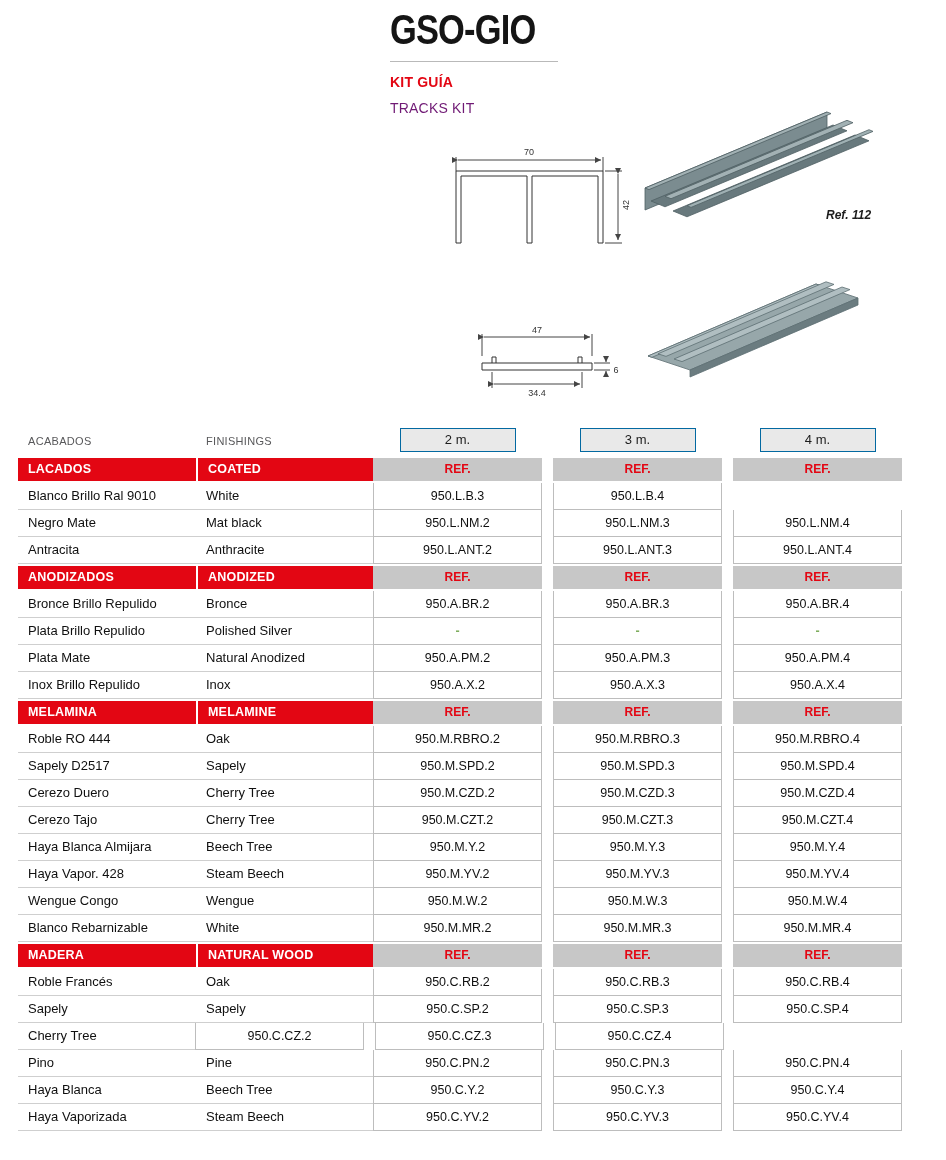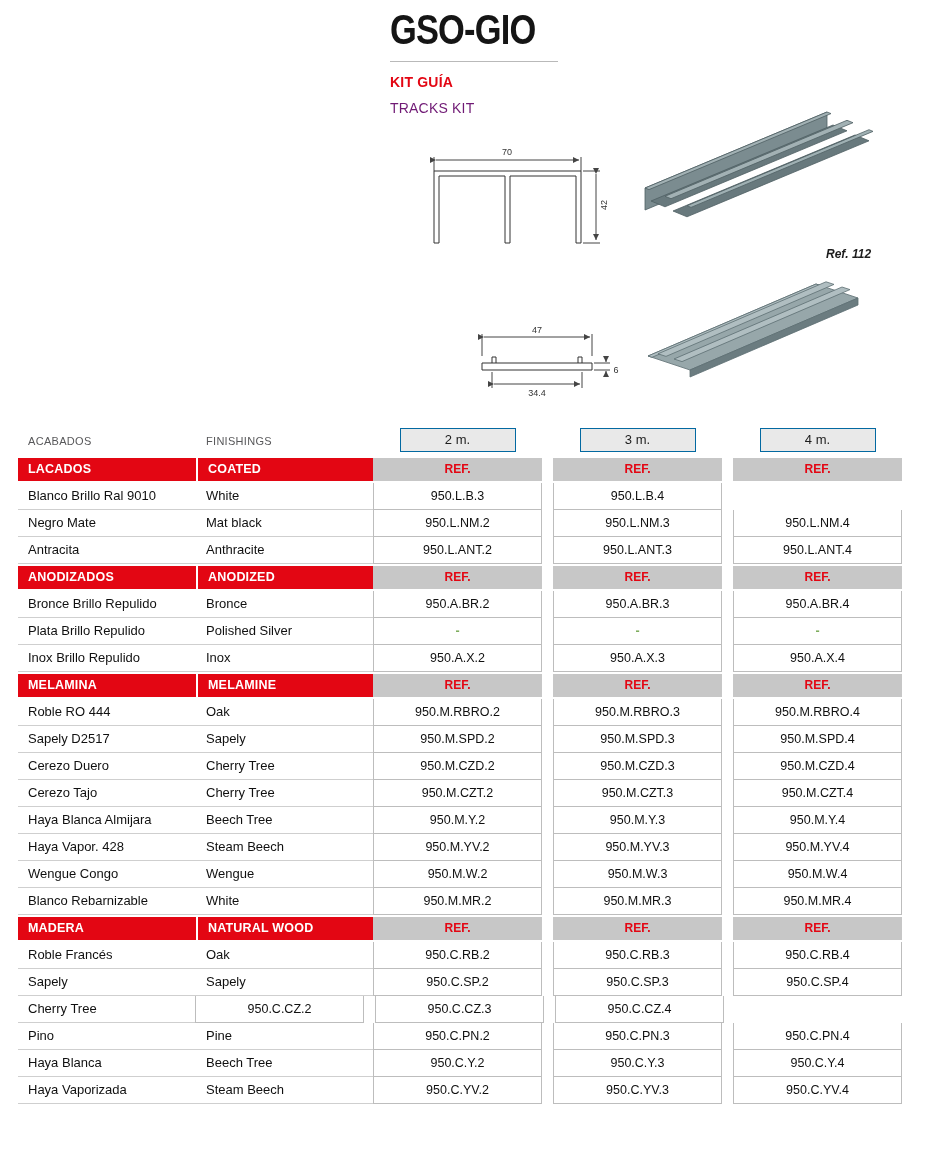--- a/index.html
+++ b/index.html
@@ -50,21 +50,21 @@
 
 <div class="sheet">
 
   <div class="titleblock">
     <div class="title">GSO-GIO</div>
     <div class="title-rule"></div>
     <div class="kit-es">KIT GUÍA</div>
     <div class="kit-en">TRACKS KIT</div>
   </div>
 
-  <div class="drawing" style="left:416px;top:143px;text-decoration:underline;">
+  <div class="drawing" style="left:438px;top:143px;text-decoration:underline;">
     <svg width="195" height="115" viewBox="0 0 195 115">
       <defs>
         <marker id="arr" markerWidth="8" markerHeight="8" refX="6" refY="3" orient="auto" markerUnits="userSpaceOnUse">
           <path d="M0,0 L6,3 L0,6 Z" fill="#444"></path>
         </marker>
       </defs>
       <g stroke="#444" stroke-width="1" fill="none">
         <line x1="18" y1="28" x2="18" y2="14"></line>
         <line x1="165" y1="28" x2="165" y2="14"></line>
         <line x1="20" y1="17" x2="163" y2="17" marker-start="url(#arr)" marker-end="url(#arr)"></line>
@@ -83,21 +83,21 @@
       <g stroke="#4f5f63" stroke-width="0.8">
         <polygon points="10,96 192,20 192,42 10,118" fill="#7b8c90"></polygon>
         <polygon points="10,96 192,20 196,21.6 14,97.6" fill="#a2b1b4"></polygon>
         <polygon points="16,109 198,33 212,38.8 30,114.8" fill="#68797d"></polygon>
         <polygon points="30,104.3 212,28.3 218,30.7 36,106.7" fill="#a2b1b4"></polygon>
         <polygon points="38,119 220,43 234,48.8 52,124.8" fill="#68797d"></polygon>
         <polygon points="52,113.7 234,37.7 238,39.4 56,115.4" fill="#9fb0b3"></polygon>
       </g>
     </svg>
   </div>
-  <div class="ref-label" style="left:826px;top:208px;margin-top:39px;">Ref. 112</div>
+  <div class="ref-label" style="left:826px;top:208px;">Ref. 112</div>
 
   <div class="drawing" style="left:452px;top:322px;">
     <svg width="175" height="90" viewBox="0 0 175 90">
       <g stroke="#444" stroke-width="1" fill="none">
         <line x1="30" y1="34" x2="30" y2="12"></line>
         <line x1="140" y1="34" x2="140" y2="12"></line>
         <line x1="32" y1="15" x2="138" y2="15" marker-start="url(#arr)" marker-end="url(#arr)"></line>
         <path d="M30,41 H140 V48 H30 Z" stroke="#333"></path>
         <path d="M40,41 v-6 h4 v6" stroke="#333"></path>
         <path d="M126,41 v-6 h4 v6" stroke="#333"></path>
@@ -185,20 +185,27 @@
           <div class="refcell code">950.A.BR.4</div>
         </div>
         <div class="row data-row">
           <div class="cell es name-es">Plata Brillo Repulido</div>
           <div class="cell en name-en">Polished Silver</div>
           <div class="refcell code dash">-</div>
           <div class="refcell code dash">-</div>
           <div class="refcell code dash">-</div>
         </div>
         <div class="row data-row">
+          <div class="cell es name-es">Plata Mate</div>
+          <div class="cell en name-en">Natural Anodized</div>
+          <div class="refcell code">950.A.PM.2</div>
+          <div class="refcell code">950.A.PM.3</div>
+          <div class="refcell code">950.A.PM.4</div>
+        </div>
+        <div class="row data-row">
           <div class="cell es name-es">Inox Brillo Repulido</div>
           <div class="cell en name-en">Inox</div>
           <div class="refcell code">950.A.X.2</div>
           <div class="refcell code">950.A.X.3</div>
           <div class="refcell code">950.A.X.4</div>
         </div>
         <div class="row section-row">
           <div class="cell es section-cell">MELAMINA</div>
           <div class="cell en section-cell">MELAMINE</div>
           <div class="refcell refhead">REF.</div>

